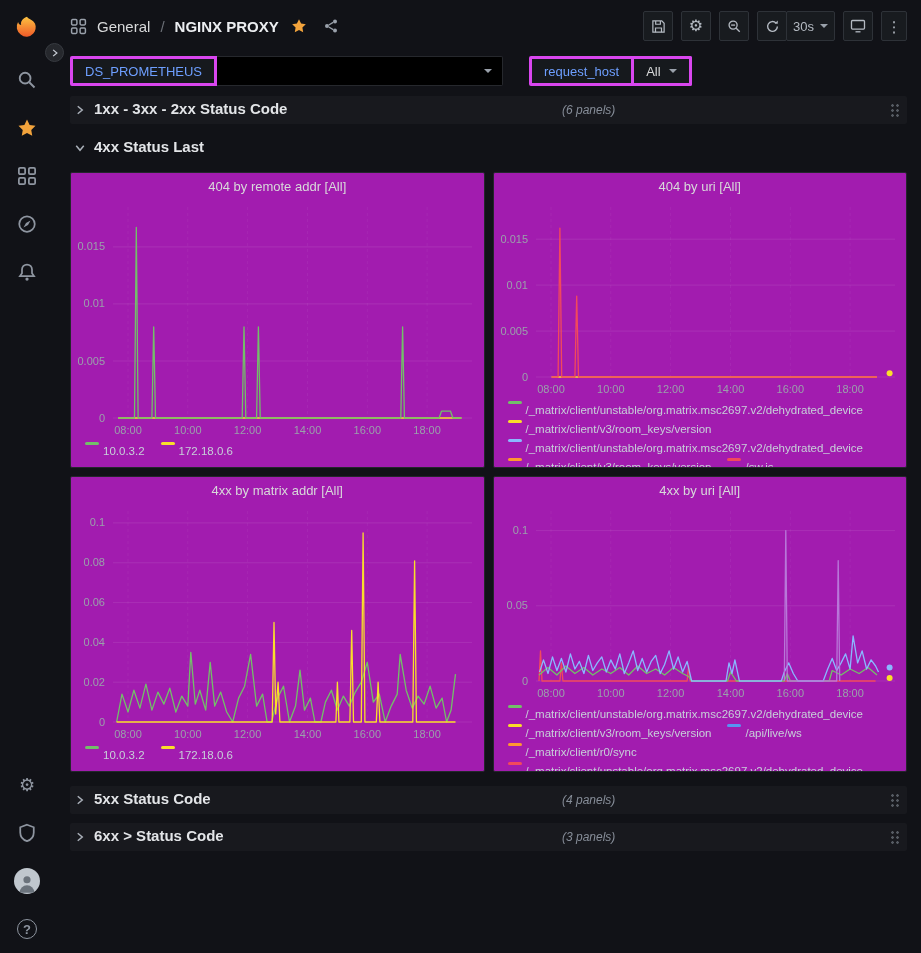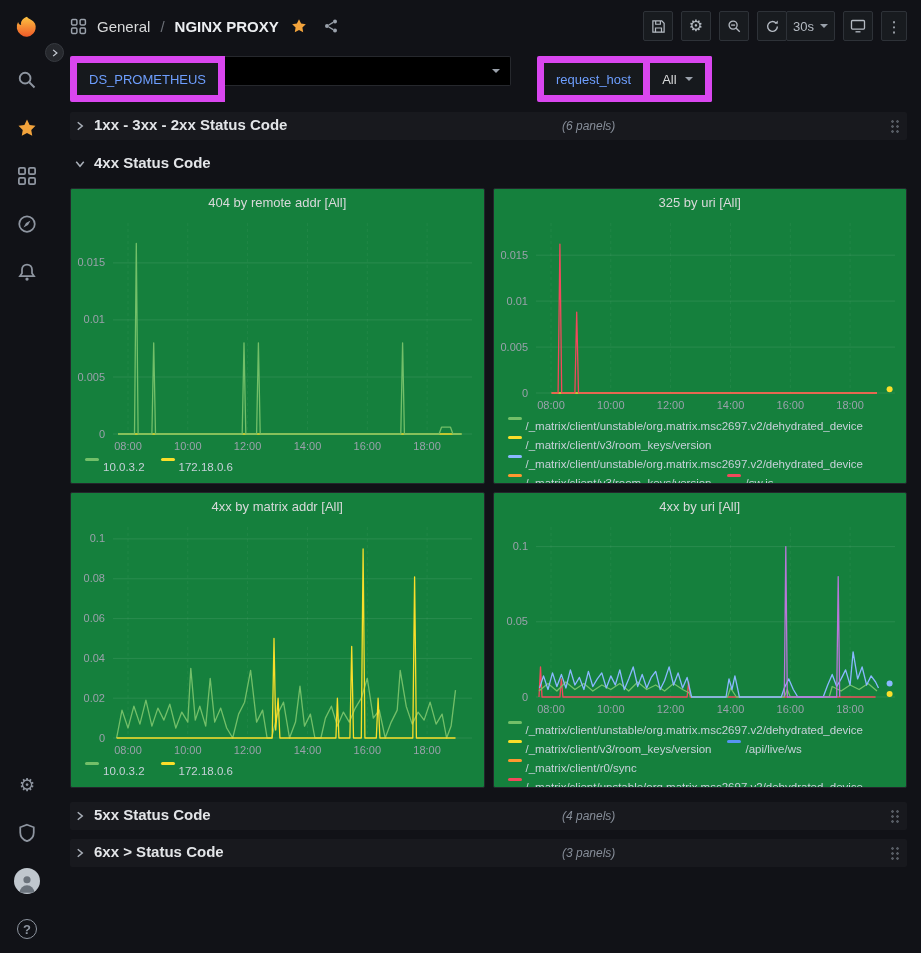--- a/index.html
+++ b/index.html
@@ -30,21 +30,21 @@
   .icon-btn { height:30px; min-width:30px; padding:0 6px; display:flex; align-items:center; justify-content:center; gap:6px; background:#181b1f; border:1px solid #2e3238; border-radius:2px; color:#b4bac2; cursor:pointer; font-family:inherit; font-size:13px; }
   .btn-group { display:flex; }
   .btn-group .icon-btn + .icon-btn { margin-left:-1px; }
   .time-label { color:#d8d9da; }
   .tz-label { color:#9aa1ab; font-size:11px; }
   .caret { width:0; height:0; border-left:4px solid transparent; border-right:4px solid transparent; border-top:4px solid #9aa1ab; display:inline-block; }
 
   
   .submenu { display:flex; align-items:center; padding:4px 14px 10px 16px; gap:26px; }
   .var-group { display:flex; }
-  .var-chip { height:46px; display:flex; align-items:center; padding:0 12px; background:#16191d; border:7px solid #d946ef; font-size:13px; font-weight:500; cursor:pointer; }
+  .var-chip { height:30px; display:flex; align-items:center; padding:0 12px; background:#16191d; border:3px solid #d946ef; font-size:13px; font-weight:500; cursor:pointer; }
   .var-chip.label { color:#6e9fff; border-radius:2px 0 0 2px; }
   .var-value-black { width:286px; height:30px; background:#000; border:1px solid #26282d; border-left:0; border-radius:0 2px 2px 0; display:flex; align-items:center; justify-content:flex-end; padding:0 10px; cursor:pointer; }
   .var-chip.value { color:#d8d9da; border-left:0; border-radius:0 2px 2px 0; gap:8px; }
 
   
   .dashboard { padding:0 14px 0 16px; }
   .row-header { height:28px; display:flex; align-items:center; padding:0 8px 0 4px; cursor:pointer; }
   .row-header.collapsed { background:rgba(255,255,255,0.03); border-radius:2px; }
   .row-chevron { display:flex; color:#aab0b9; margin-right:8px; }
   .row-title-group { display:flex; align-items:baseline; width:468px;flex-direction:column; }
@@ -53,21 +53,21 @@
     background-image:radial-gradient(circle, #4c515a 1px, transparent 1.3px);
     background-size:6px 4px; background-repeat:repeat-x; background-position:left bottom; }
   .row-count { font-size:12px; font-style:italic; color:#868d98; white-space:nowrap; }
   .drag-dots { margin-left:auto; width:9px; height:14px;
     background-image:radial-gradient(circle, #565b63 1.2px, transparent 1.5px);
     background-size:5px 5px; cursor:grab; }
   .mt10 { margin-top:10px; } .mt14 { margin-top:14px; } .mt9 { margin-top:9px; }
 
   
   .panels-grid { margin-top:10px; display:grid; grid-template-columns:1fr 1fr; gap:8px; }
-  .panel { height:296px; background:#15803d; border:1px solid #24262c; border-radius:2px; display:flex; flex-direction:column; overflow:hidden; }
+  .panel { height:296px; background:#a21caf; border:1px solid #24262c; border-radius:2px; display:flex; flex-direction:column; overflow:hidden; }
   .panel-header { height:26px; display:flex; align-items:center; justify-content:center; cursor:pointer; flex:none; }
   .panel-title { font-size:13px; font-weight:500; color:#d8d9da; }
   .plot { flex:1; min-height:0; position:relative; }
   .plot svg { display:block; }
   .plot text { fill:#9aa1ab; font-size:11px; font-family:"Liberation Sans", sans-serif; }
   .legend { flex:none; display:flex; flex-wrap:wrap; align-content:flex-start; padding:2px 10px 6px 14px; column-gap:16px; overflow:hidden; }
   .legend.tall { max-height:68px; padding-bottom:0; }
   .legend-item { display:flex; align-items:flex-start; gap:4px; line-height:19px; cursor:pointer; white-space:nowrap; }
   .legend-marker { width:14px; height:3px; border-radius:1.5px; flex:none; }
   .legend-label { font-size:11.5px; color:#c7d0d9; }
@@ -251,21 +251,21 @@
       <span class="drag-dots"></span>
     </div>
 
     <div class="row-header mt10">
       <span class="row-chevron">
         <svg width="12" height="12" viewBox="0 0 16 16">
             <polyline points="3,5 8,11 13,5" fill="none" stroke="currentColor" stroke-width="2"></polyline>
           </svg>
       </span>
       <span class="row-title-group">
-        <span class="row-title">4xx Status Code</span>
+        <span class="row-title">4xx Status Last</span>
         <span class="row-leader"></span>
       </span>
     </div>
 
     <div class="panels-grid">
       <div class="panel">
         <div class="panel-header">
           <span class="panel-title">404 by remote addr [All]</span>
         </div>
         <div class="plot">
@@ -301,21 +301,21 @@
             </div>
             <div class="legend-item">
               <span class="legend-marker" style="background: rgb(250, 222, 42);"></span>
               <span class="legend-label">172.18.0.6</span>
             </div>
           </div>
       </div>
 
       <div class="panel">
         <div class="panel-header">
-          <span class="panel-title">325 by uri [All]</span>
+          <span class="panel-title">404 by uri [All]</span>
         </div>
         <div class="plot">
             <svg width="413" height="200">
               <line x1="42" y1="178.0" x2="401" y2="178.0" stroke="rgba(255,255,255,0.09)" stroke-width="1"></line>
               <text x="34" y="181.5" text-anchor="end">0</text>
               <line x1="42" y1="132.1" x2="401" y2="132.1" stroke="rgba(255,255,255,0.09)" stroke-width="1"></line>
               <text x="34" y="135.6" text-anchor="end">0.005</text>
               <line x1="42" y1="86.1" x2="401" y2="86.1" stroke="rgba(255,255,255,0.09)" stroke-width="1"></line>
               <text x="34" y="89.6" text-anchor="end">0.01</text>
               <line x1="42" y1="40.2" x2="401" y2="40.2" stroke="rgba(255,255,255,0.09)" stroke-width="1"></line>

